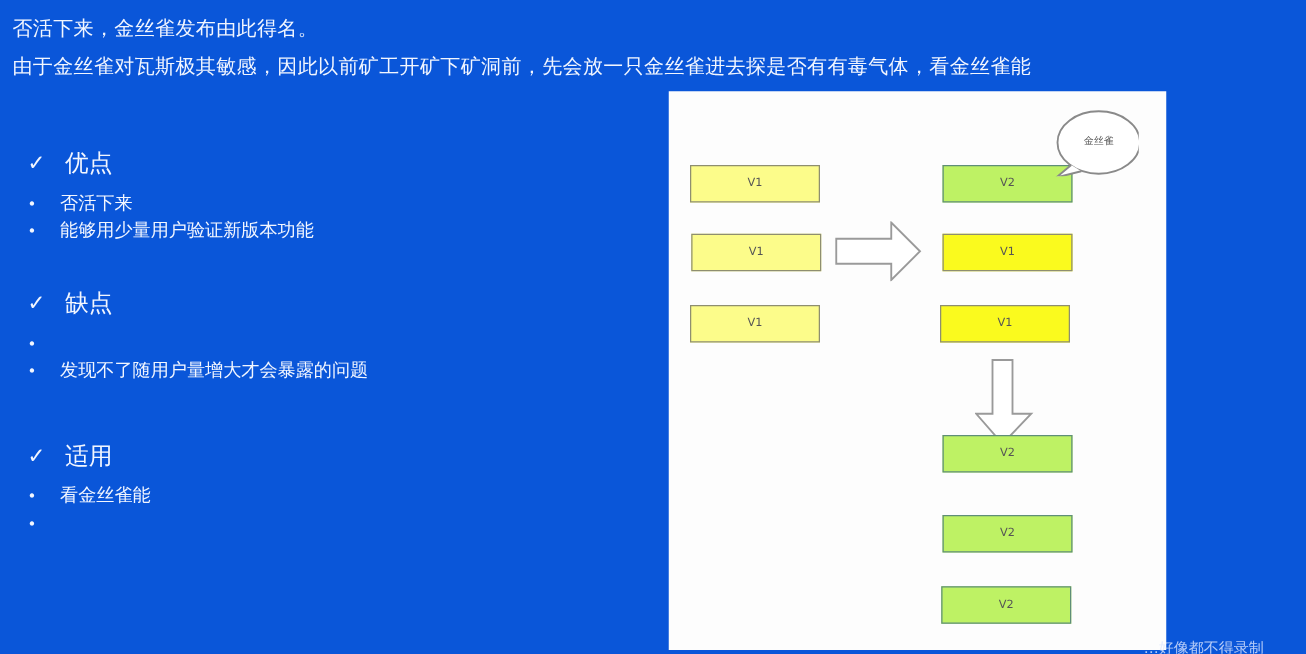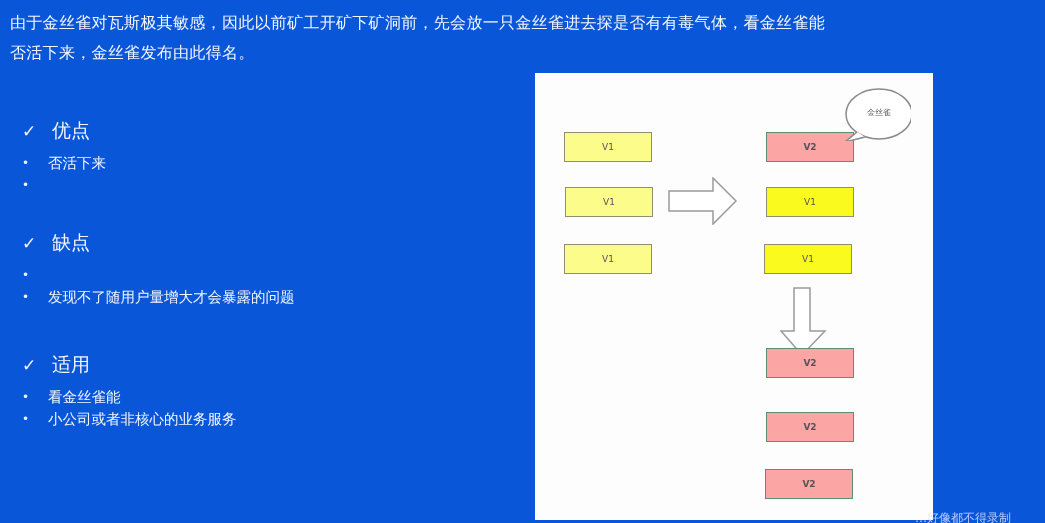--- a/index.html
+++ b/index.html
@@ -5,48 +5,49 @@
   html,body{margin:0;padding:0;}
   body{width:1045px;height:523px;overflow:hidden;background:#0a56d9;position:relative;
        font-family:"DejaVu Sans","Liberation Sans",sans-serif;color:#f2f6ff;}
   .intro{position:absolute;left:10px;top:8px;width:1030px;font-size:16px;line-height:30px;letter-spacing:0.3px;}
   .section-head{position:absolute;left:22px;font-size:19px;display:flex;align-items:center;}
   .section-head .check{font-size:17px;width:30px;}
   .bullets{position:absolute;left:22px;font-size:14.5px;line-height:22px;margin:0;padding:0;list-style:none;}
   .bullets li{display:flex;}
   .bullets li .dot{width:26px;font-size:12px;}
   .panel{position:absolute;left:535px;top:73px;width:398px;height:447px;background:#fdfdfd;}
-  .box{position:absolute;width:88px;height:30px;border:1.5px solid #8e8e70;display:flex;align-items:center;justify-content:center;
-       font-size:9px;color:#555;box-sizing:border-box;margin-left:12px;}
+  .box{position:absolute;width:104px;height:30px;border:1.5px solid #8e8e70;display:flex;align-items:center;justify-content:center;
+       font-size:9px;color:#555;box-sizing:border-box;}
   .v1-light{background:#fcfc8a;}
   .v1-bright{background:#fafa1e;}
-  .v2{background:#fca5a5;border-color:#5f8e78;font-weight:bold;}
+  .v2{background:#bef264;border-color:#5f8e78;}
   .bubble{position:absolute;left:310px;top:14px;width:68px;height:54px;}
   .bubble-label{position:absolute;left:310px;top:30px;width:68px;text-align:center;font-size:8px;color:#555;}
   .watermark{position:absolute;left:915px;top:510px;font-size:12px;color:#dfe8ff;opacity:0.8;}
 </style>
 </head>
 <body>
 
 <div class="intro">
+  <div>否活下来，金丝雀发布由此得名。</div>
   <div>由于金丝雀对瓦斯极其敏感，因此以前矿工开矿下矿洞前，先会放一只金丝雀进去探是否有有毒气体，看金丝雀能</div>
-  <div>否活下来，金丝雀发布由此得名。</div>
 </div>
 
 <div class="section-head" style="top:118px;">
   <span class="check">✓</span>
   <span>优点</span>
 </div>
 <ul class="bullets" style="top:152px;">
   <li>
       <span class="dot">•</span>
       <span>否活下来</span>
     </li>
   <li>
       <span class="dot">•</span>
+      <span>能够用少量用户验证新版本功能</span>
     </li>
 </ul>
 
 <div class="section-head" style="top:230px;">
   <span class="check">✓</span>
   <span>缺点</span>
 </div>
 <ul class="bullets" style="top:264px;">
   <li>
       <span class="dot">•</span>
@@ -61,21 +62,20 @@
   <span class="check">✓</span>
   <span>适用</span>
 </div>
 <ul class="bullets" style="top:386px;">
   <li>
       <span class="dot">•</span>
       <span>看金丝雀能</span>
     </li>
   <li>
       <span class="dot">•</span>
-      <span>小公司或者非核心的业务服务</span>
     </li>
 </ul>
 
 <div class="panel">
 
   <div class="box v1-light" style="left:17px;top:59px;">V1</div>
   <div class="box v1-light" style="left:18px;top:114px;">V1</div>
   <div class="box v1-light" style="left:17px;top:171px;">V1</div>
 
   <svg style="position:absolute;left:133px;top:104px;" width="70" height="48">

